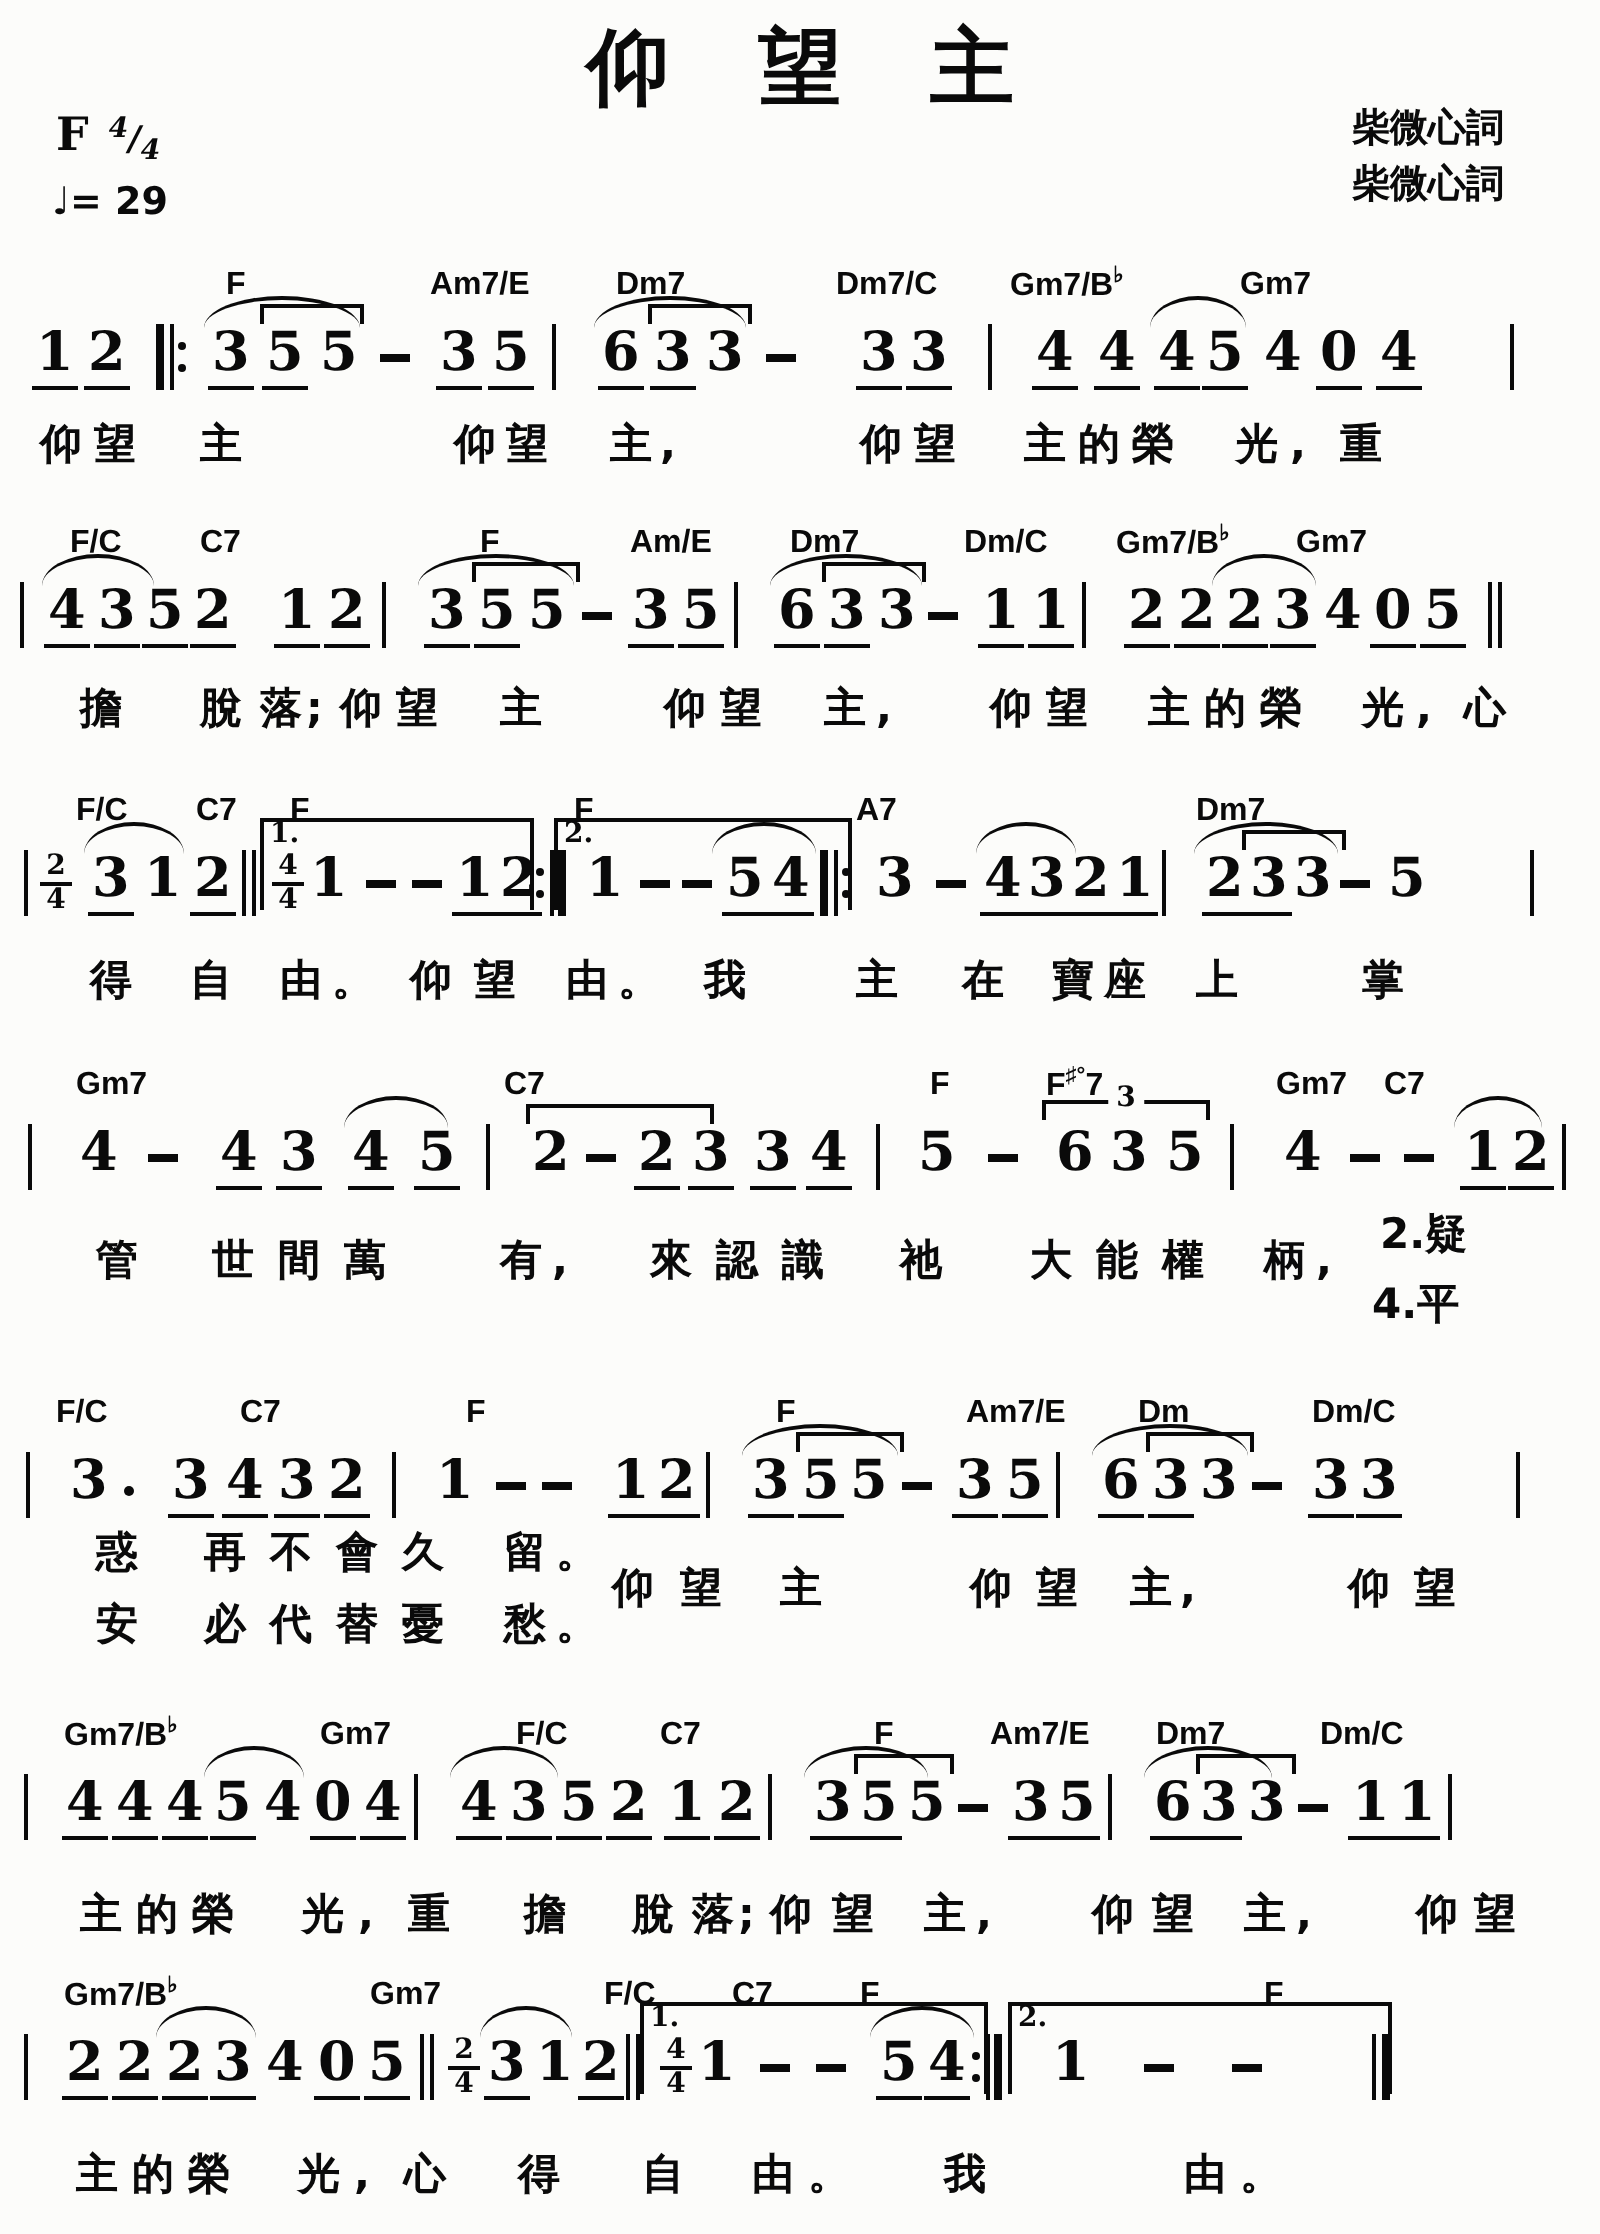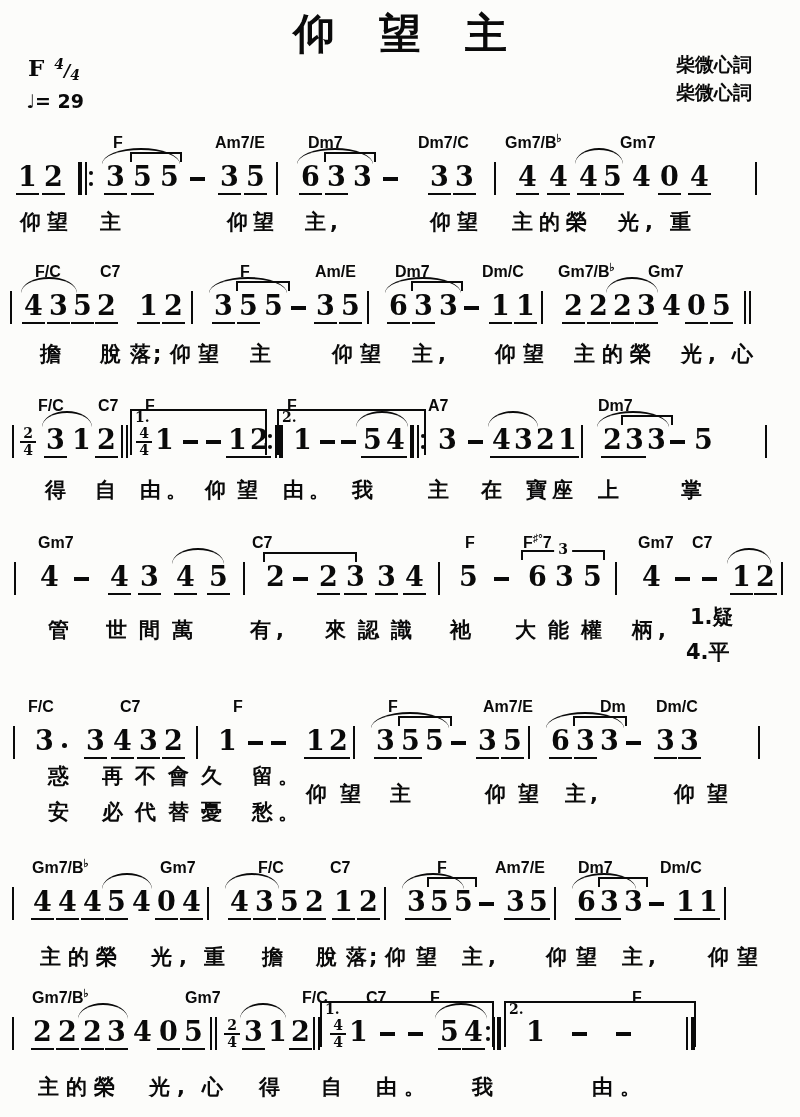--- a/index.html
+++ b/index.html
@@ -395,30 +395,30 @@
     <span class="lyric" style="left: 276px; top: 85px;">,</span>
     <span class="lyric" style="left: 325px; top: 85px;">來</span>
     <span class="lyric" style="left: 358px; top: 85px;">認</span>
     <span class="lyric" style="left: 391px; top: 85px;">識</span>
     <span class="lyric" style="left: 450px; top: 85px;">祂</span>
     <span class="lyric" style="left: 515px; top: 85px;">大</span>
     <span class="lyric" style="left: 548px; top: 85px;">能</span>
     <span class="lyric" style="left: 581px; top: 85px;">權</span>
     <span class="lyric" style="left: 632px; top: 85px;">柄</span>
     <span class="lyric" style="left: 658px; top: 85px;">,</span>
-    <span class="lyric" style="left: 690px; top: 72px;">1.疑</span>
+    <span class="lyric" style="left: 690px; top: 72px;">2.疑</span>
     <span class="lyric" style="left: 686px; top: 107px;">4.平</span>
   </div>
 <div class="sys" style="top: 697px;">
     <div class="chord" style="left: 28px;">F/C</div>
     <div class="chord" style="left: 120px;">C7</div>
     <div class="chord" style="left: 233px;">F</div>
     <div class="chord" style="left: 388px;">F</div>
     <div class="chord" style="left: 483px;">Am7/E</div>
-    <div class="chord" style="left: 600px;">Dm</div>
+    <div class="chord" style="left: 569px;">Dm</div>
     <div class="chord" style="left: 656px;">Dm/C</div>
     <div class="slur" style="left: 371px; width: 78px;"></div>
     <div class="tie" style="left: 398px; width: 50px;"></div>
     <div class="slur" style="left: 546px; width: 78px;"></div>
     <div class="tie" style="left: 573px; width: 50px;"></div>
     <div class="bar" style="left: 13px;">
       <i></i>
     </div>
     <span class="note" style="left: 33px;">3</span>
     <div class="adot" style="left: 62px;"></div>

